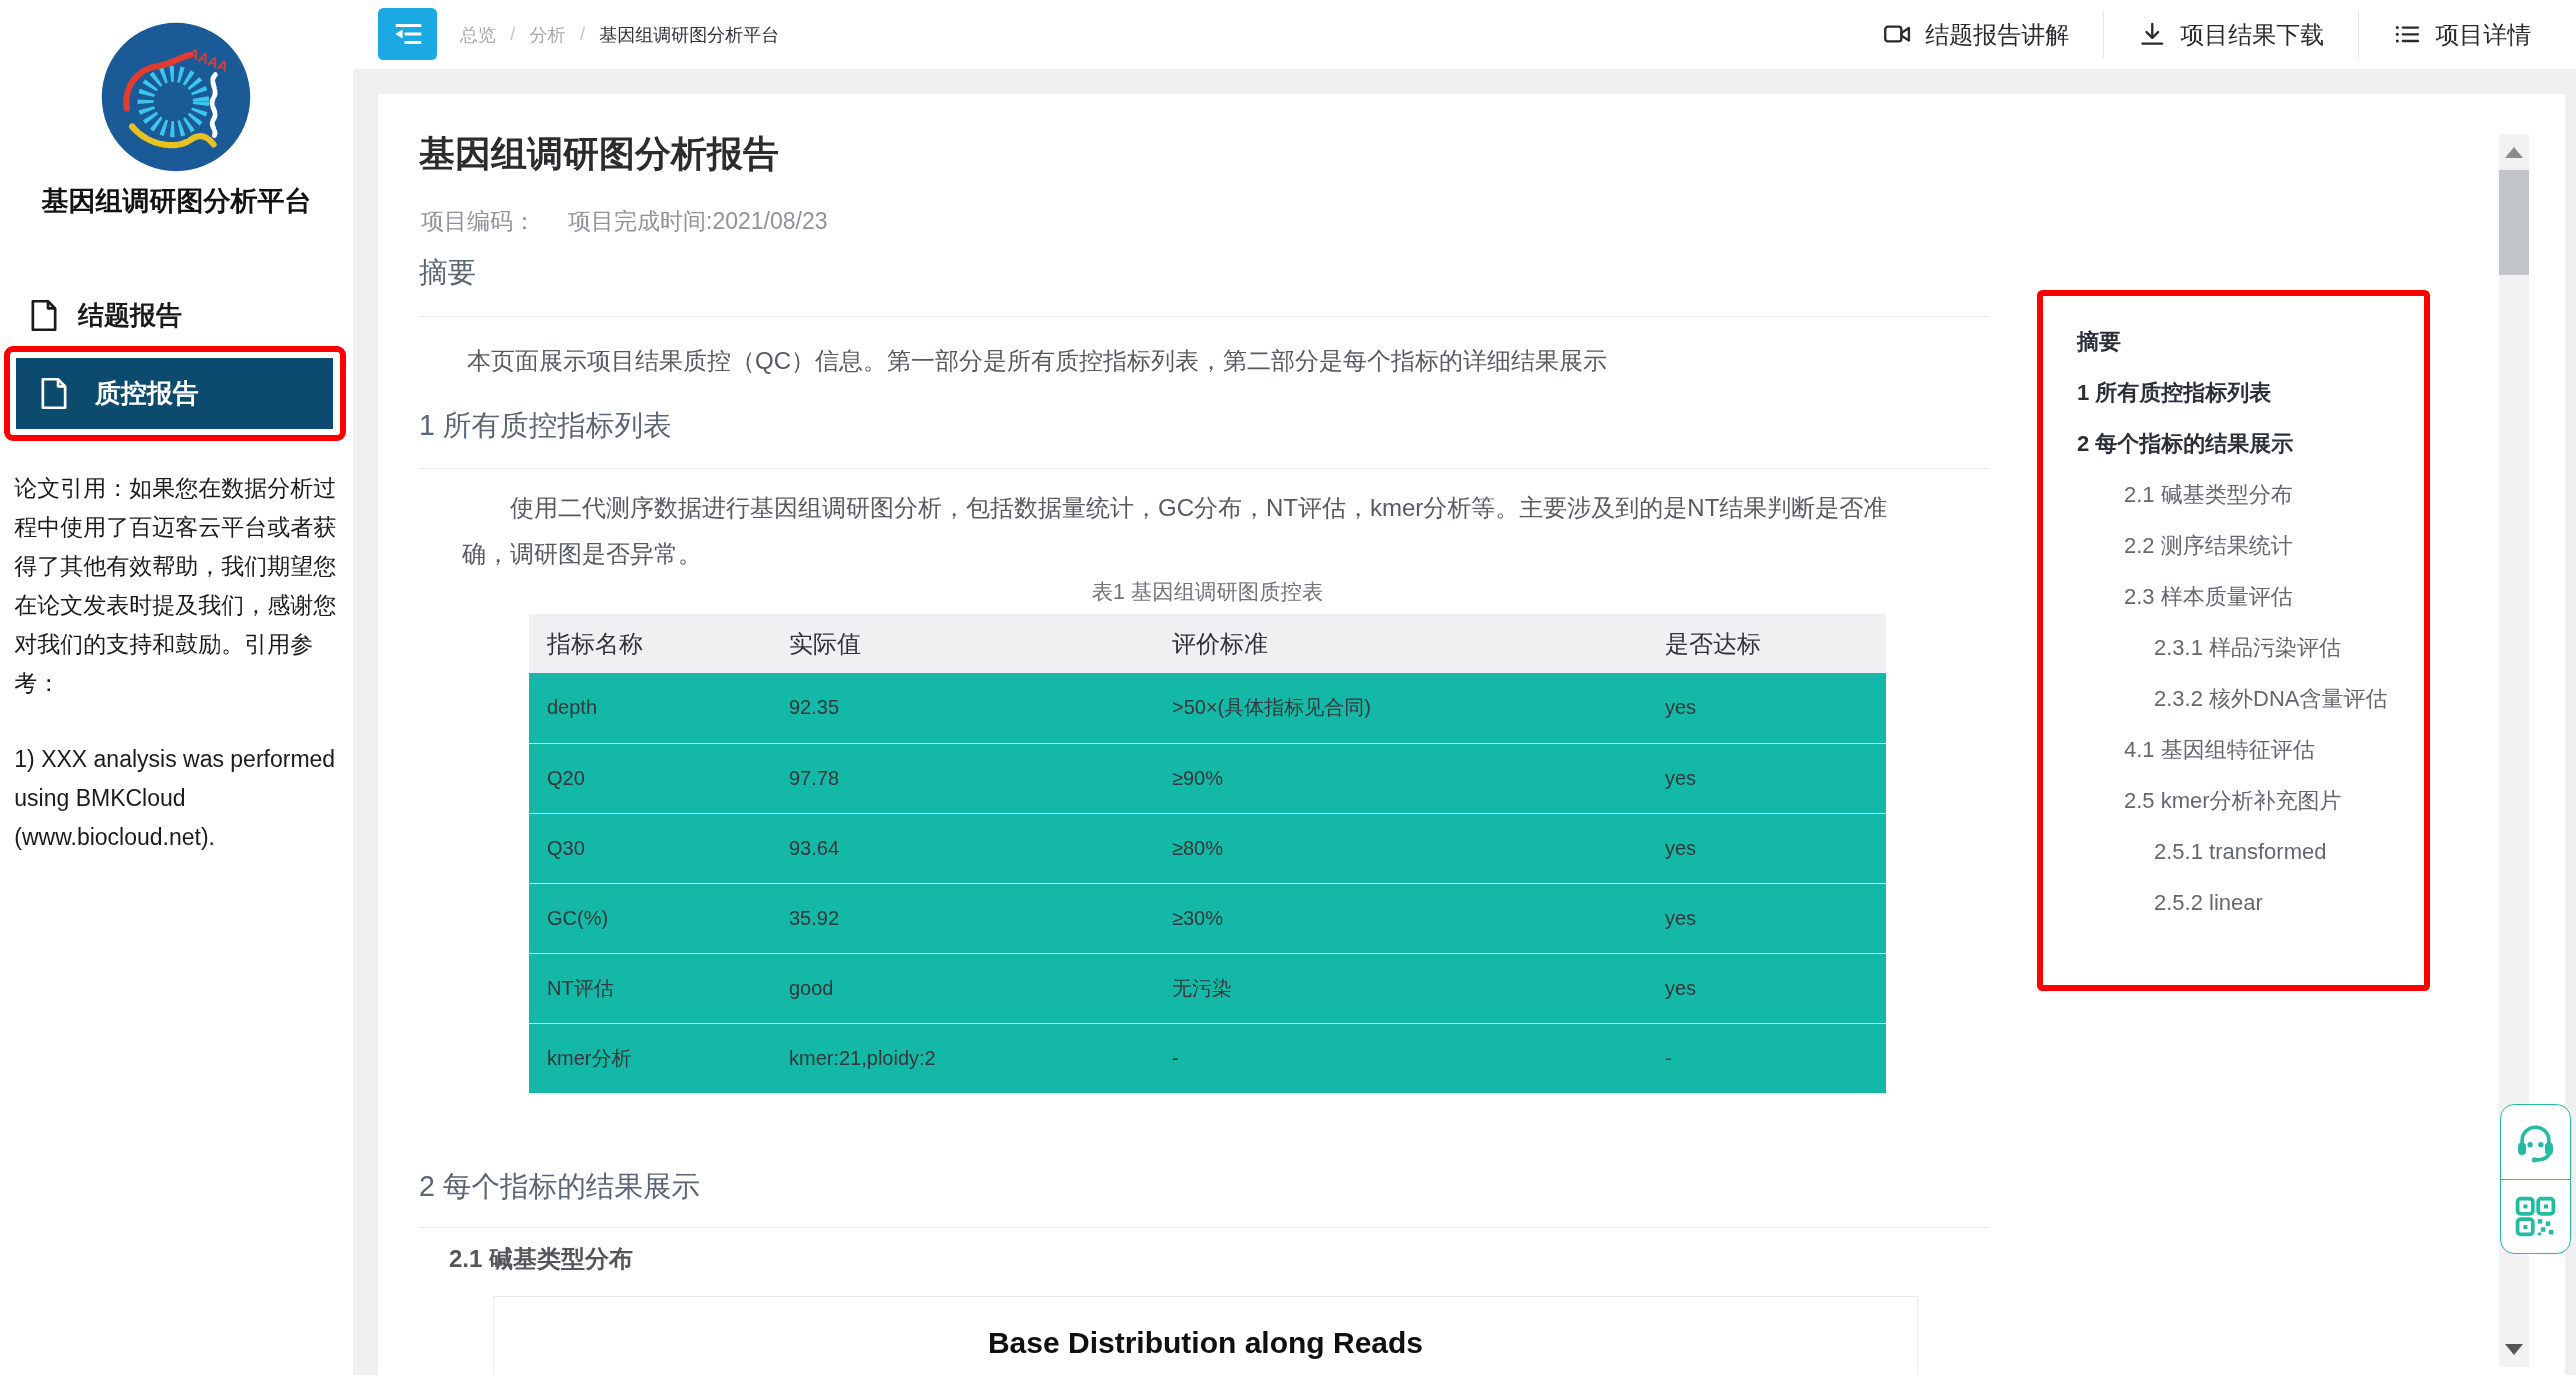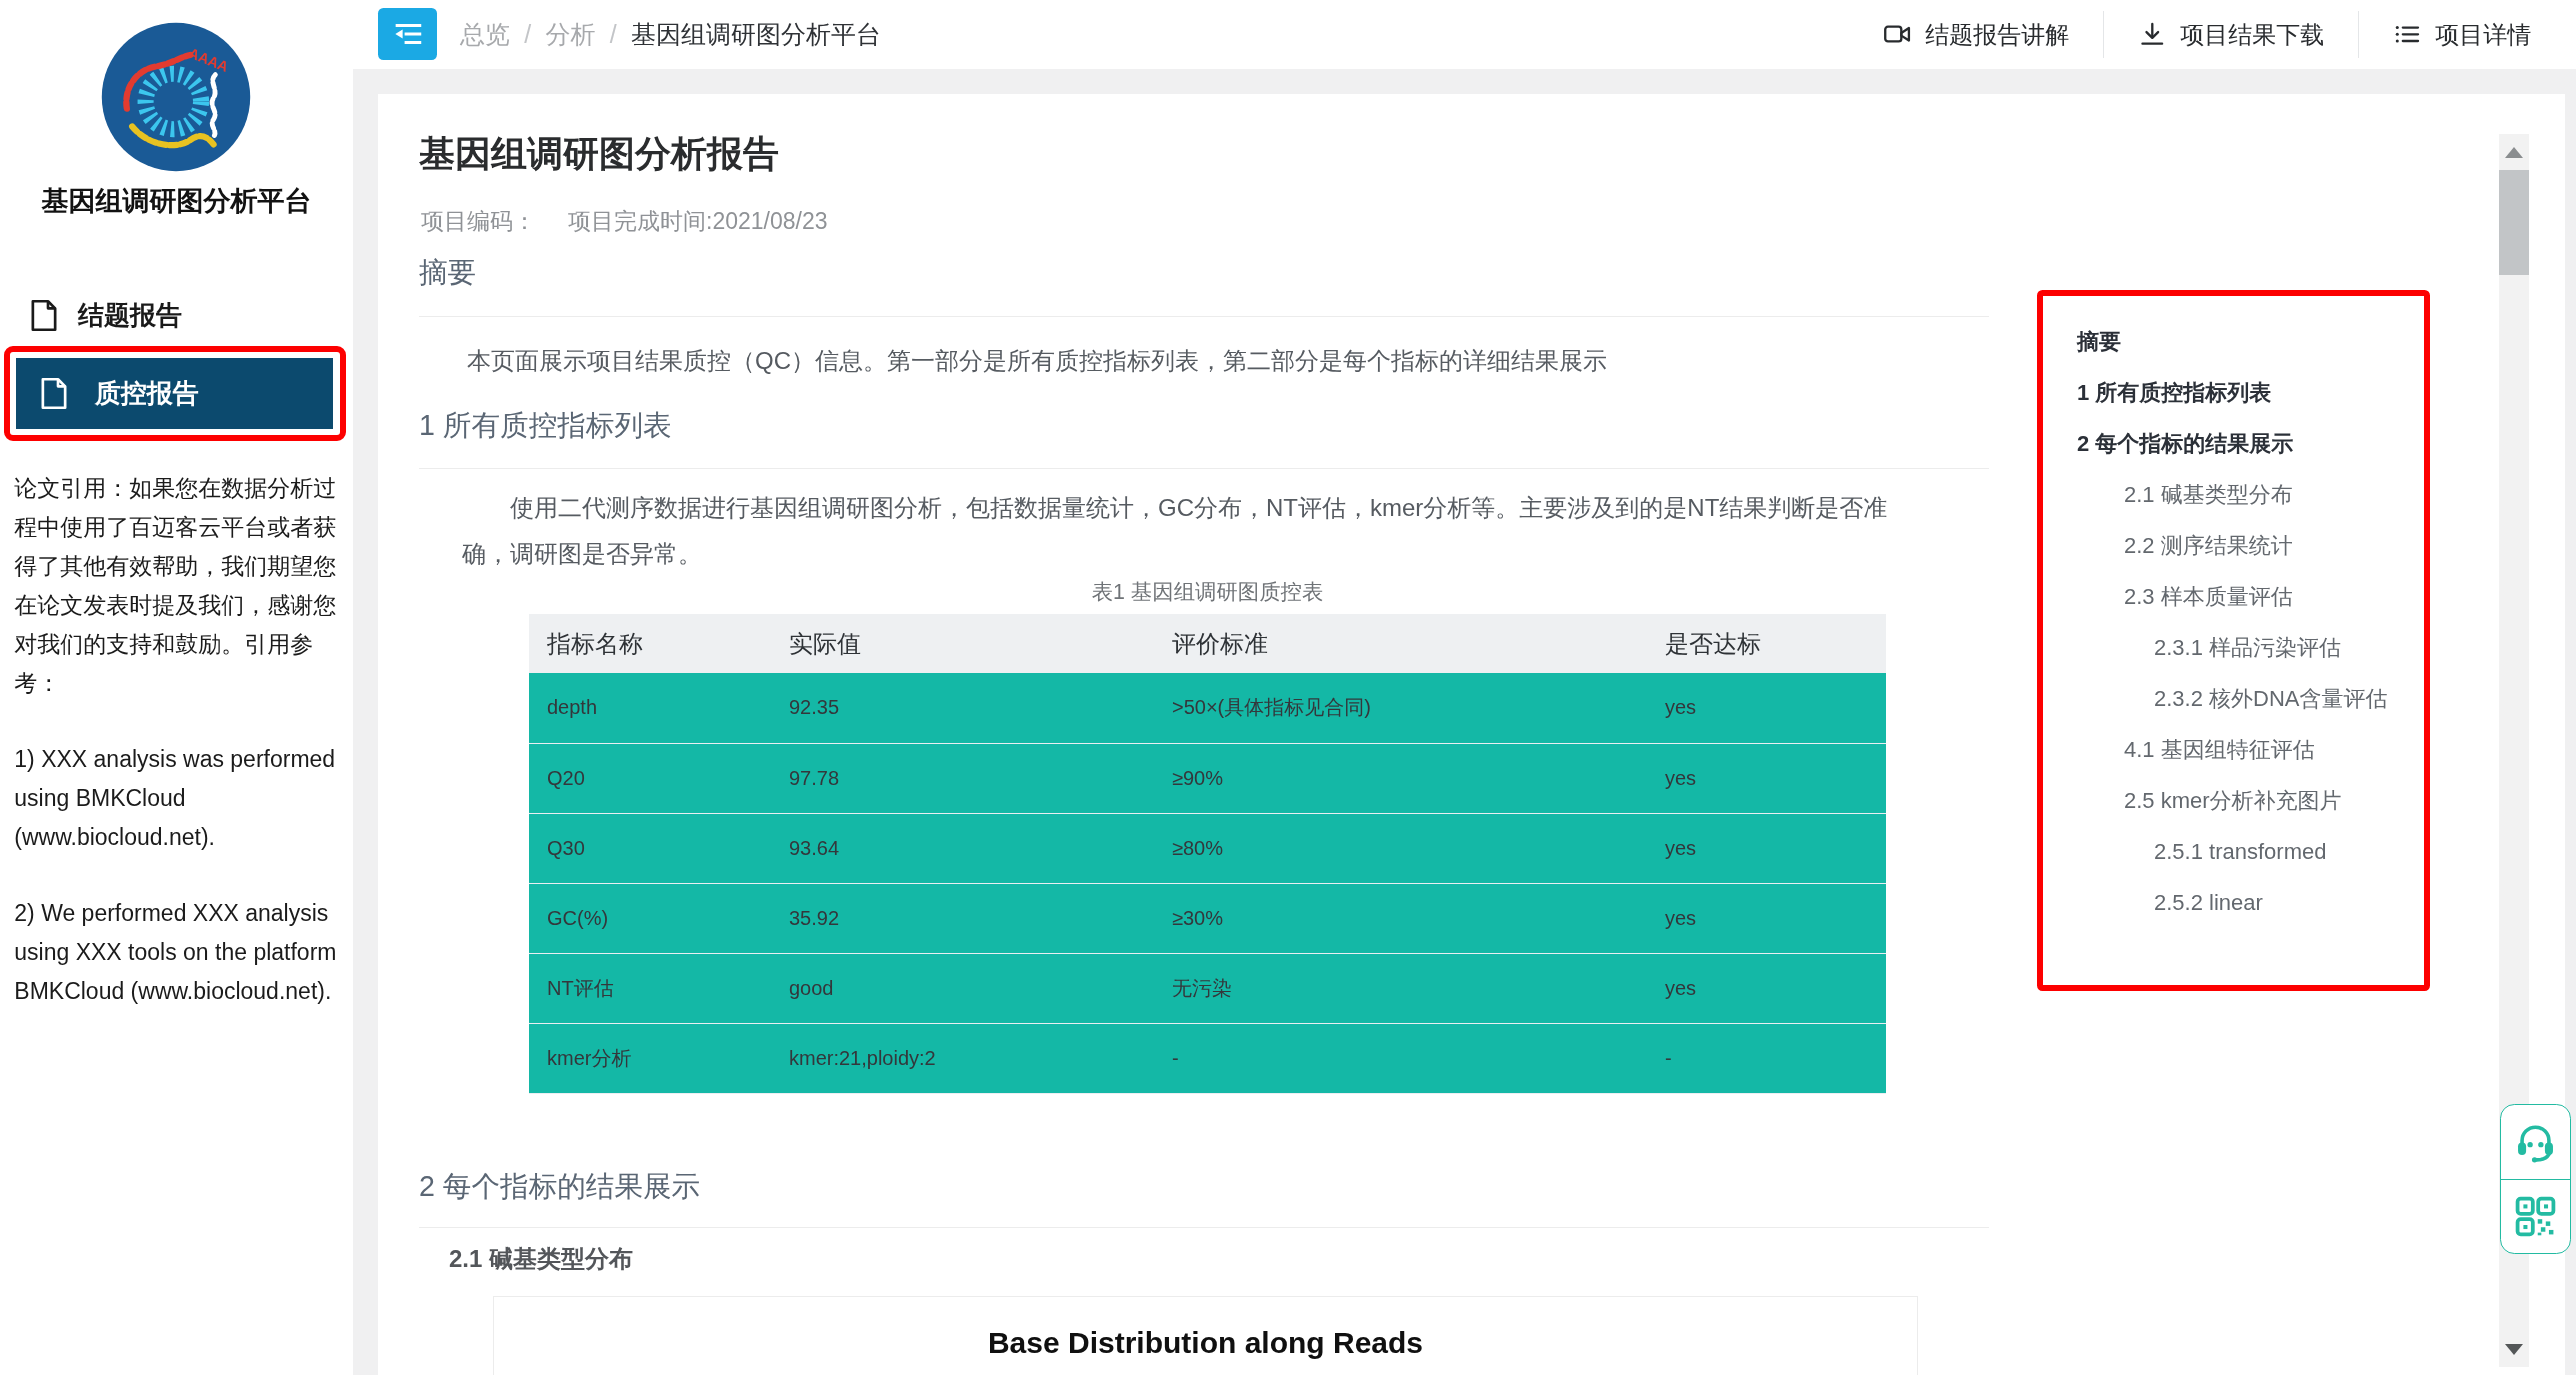--- a/index.html
+++ b/index.html
@@ -3,21 +3,21 @@
 <meta charset="utf-8">
 <style>
   * { box-sizing: border-box; margin: 0; padding: 0; }
   html, body { width: 2576px; height: 1376px; overflow: hidden; }
   body { background: #f0f0f1; font-family: "Liberation Sans", "DejaVu Sans", sans-serif; position: relative; }
 
   
   .topbar { position: absolute; left: 0; top: 0; width: 2576px; height: 69px; background: #fff; z-index: 3; }
   .collapse-btn { position: absolute; left: 378px; top: 8px; width: 59px; height: 52px; background: #1BA9E4; border-radius: 5.4px; display: flex; align-items: center; justify-content: center; cursor: pointer; }
   .collapse-btn svg { width: 34px; height: 34px; display: block; }
-  .breadcrumb { position: absolute; left: 460px; top: 0; height: 69px; display: flex; align-items: center; font-size: 25px; }
+  .breadcrumb { position: absolute; left: 460px; top: 0; height: 69px; display: flex; align-items: center; font-size: 18px; }
   .crumb { color: #A7A9AC; cursor: pointer; }
   .crumb.last { color: #2F3236; }
   .crumb-sep { color: #C3C5C8; margin: 0 14.3px; }
   .topbar-actions { position: absolute; right: 43px; top: 0; height: 69px; display: flex; align-items: center; }
   .tb-action { display: flex; align-items: center; gap: 13.4px; font-size: 24px; color: #282B2E; padding: 7.1px 34px; cursor: pointer; }
   .tb-action + .tb-action { border-left: 1.8px solid #E4E6E8; }
   .tb-action:last-child { padding-right: 1.8px; }
   .tb-ic svg { width: 28.6px; height: 28.6px; display: block; color: #282B2E; }
 
   
@@ -160,21 +160,20 @@
             <path d="M20 2.5v8h8"></path>
         </svg>
       </span>
       <span>质控报告</span>
     </div>
   </div>
 
   <div class="citation">
     <p>论文引用：如果您在数据分析过程中使用了百迈客云平台或者获得了其他有效帮助，我们期望您在论文发表时提及我们，感谢您对我们的支持和鼓励。引用参考：</p>
     <p>1) XXX analysis was performed using BMKCloud (www.biocloud.net).</p>
-    <p>2) We performed XXX analysis using XXX tools on the platform BMKCloud (www.biocloud.net).</p>
   </div>
 </aside>
 
 <main class="card">
   <h1 class="page-title">基因组调研图分析报告</h1>
   <div class="meta">
     <span>项目编码：</span>
     <span>项目完成时间:2021/08/23</span>
   </div>
 

